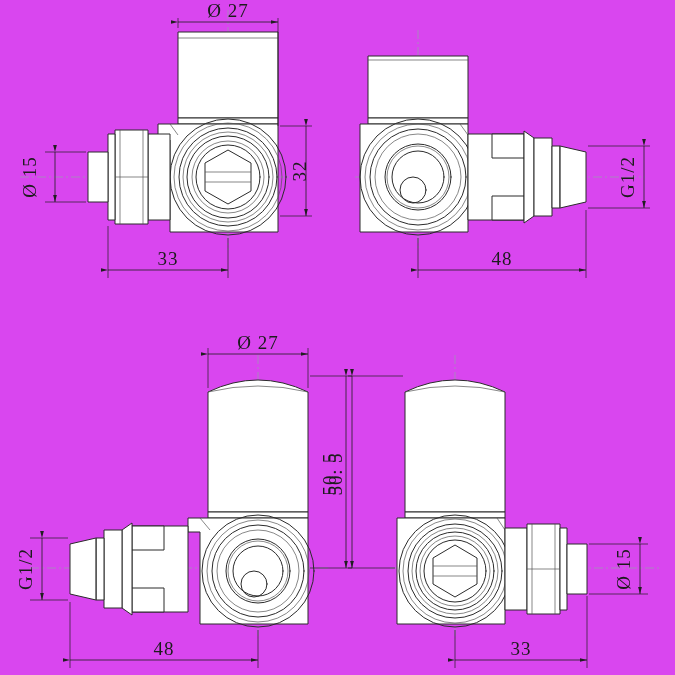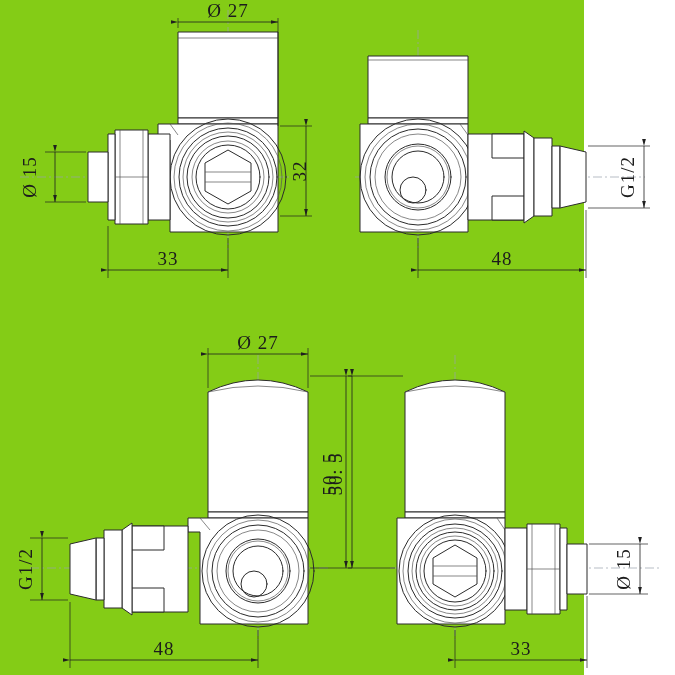--- a/index.html
+++ b/index.html
@@ -8,23 +8,23 @@
     background: #ffffff;
   }
   body {
     width: 675px;
     height: 675px;
     font-family: "Liberation Serif", serif;
     overflow: hidden;
   }
   #drawing-root {
     position: relative;
-    width: 584px;
+    width: 675px;
     height: 675px;
-    background: #84cc16;
+    background: #d946ef;
   }
   svg.tech-drawing {
     display: block;
     width: 675px;
     height: 675px;
   }
   .part-line {
     fill: none;
     stroke: #2b2b2b;
     stroke-width: 1;

